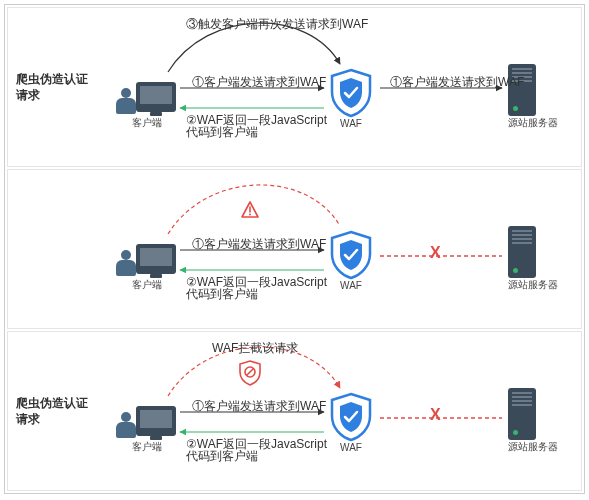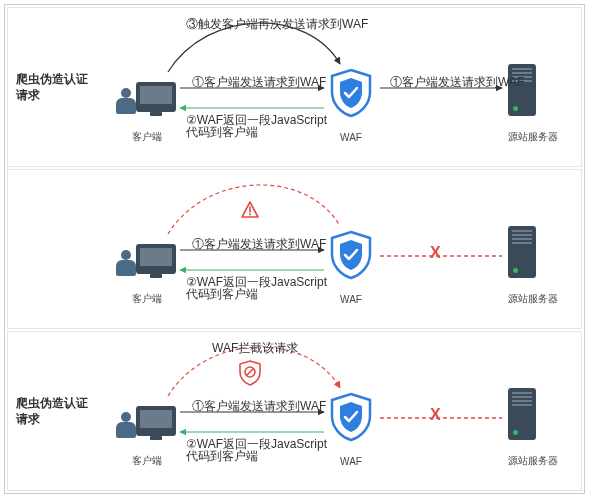--- a/index.html
+++ b/index.html
@@ -39,21 +39,21 @@
     left: 100px;
     right: 10px;
     top: 6px;
     bottom: 6px;
   }
   .node {
     position: absolute;
     text-align: center;
   }
   .node .cap {
-    margin-top: 14px;
+    margin-top: 0;
     font-size: 10px;
     color: #444;
   }
   
   .client-icon { width: 58px; height: 44px; position: relative; }
   .client-icon .person {
     position: absolute; left: -2px; bottom: 0;
     width: 20px; height: 28px;
   }
   .client-icon .person::before{

